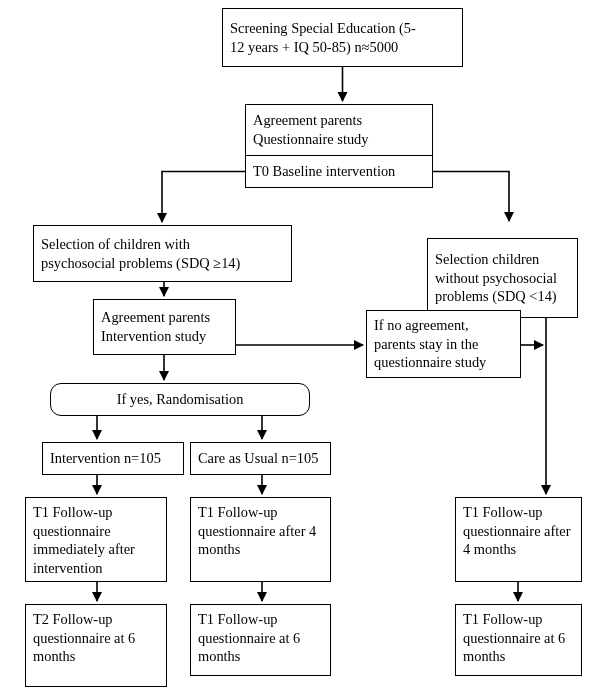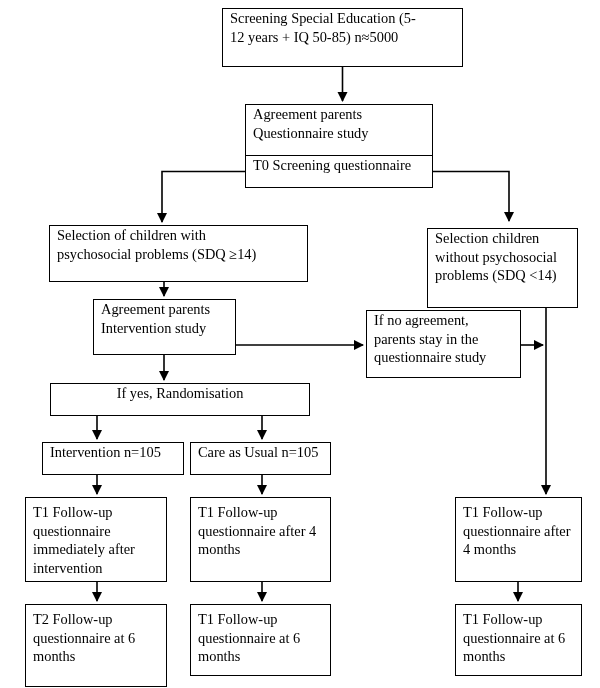--- a/index.html
+++ b/index.html
@@ -31,24 +31,25 @@
     border: 1.4px solid #000000;
     background: #ffffff;
     color: #000000;
     font-size: 14.4px;
     line-height: 1.30;
     padding: 5px 7px 4px 7px;
     overflow: hidden;
   }
   .node.center {
     text-align: center;
+    border-radius: 11px;
   }
   .node.vcenter {
     display: flex;
-    align-items: flex-start;
+    align-items: center;
     padding-top: 0;
     padding-bottom: 0;
   }
   .node .txt {
     display: block;
     white-space: pre-line;
   }
 </style>
 </head>
 <body>
@@ -99,29 +100,29 @@
     <span class="txt">Screening Special Education (5-
 12 years + IQ 50-85) n≈5000</span>
   </div>
 
   <div class="node vcenter" style="left:245px; top:104px; width:188px; height:52px;">
     <span class="txt">Agreement parents
 Questionnaire study</span>
   </div>
 
   <div class="node vcenter" style="left:245px; top:155px; width:188px; height:33px;">
-    <span class="txt">T0 Screening questionnaire</span>
+    <span class="txt">T0 Baseline intervention</span>
   </div>
 
-  <div class="node vcenter" style="left:49px; top:225px; width:259px; height:57px;">
+  <div class="node vcenter" style="left:33px; top:225px; width:259px; height:57px;">
     <span class="txt">Selection of children with
 psychosocial problems (SDQ ≥14)</span>
   </div>
 
-  <div class="node vcenter" style="left:427px; top:228px; width:151px; height:80px;">
+  <div class="node vcenter" style="left:427px; top:238px; width:151px; height:80px;">
     <span class="txt">Selection children
 without psychosocial
 problems (SDQ &lt;14)</span>
   </div>
 
   <div class="node vcenter" style="left:93px; top:299px; width:143px; height:56px;">
     <span class="txt">Agreement parents
 Intervention study</span>
   </div>
 

